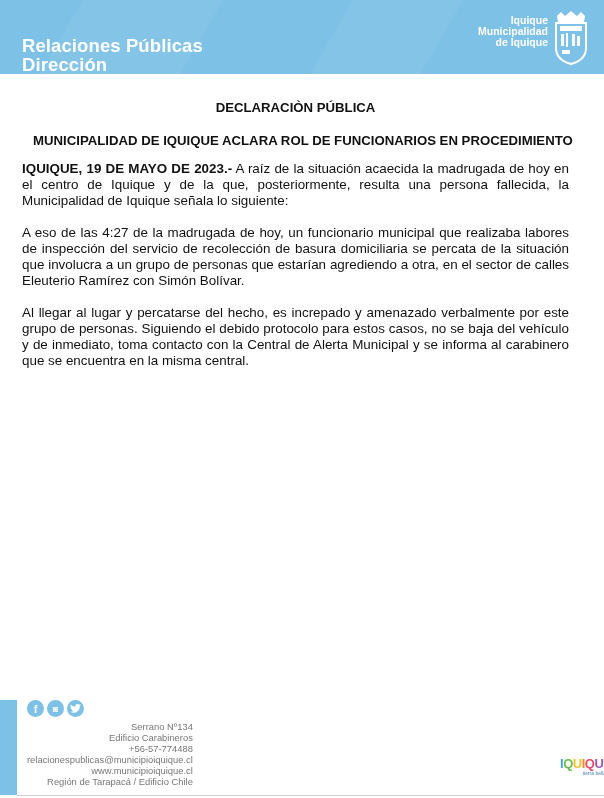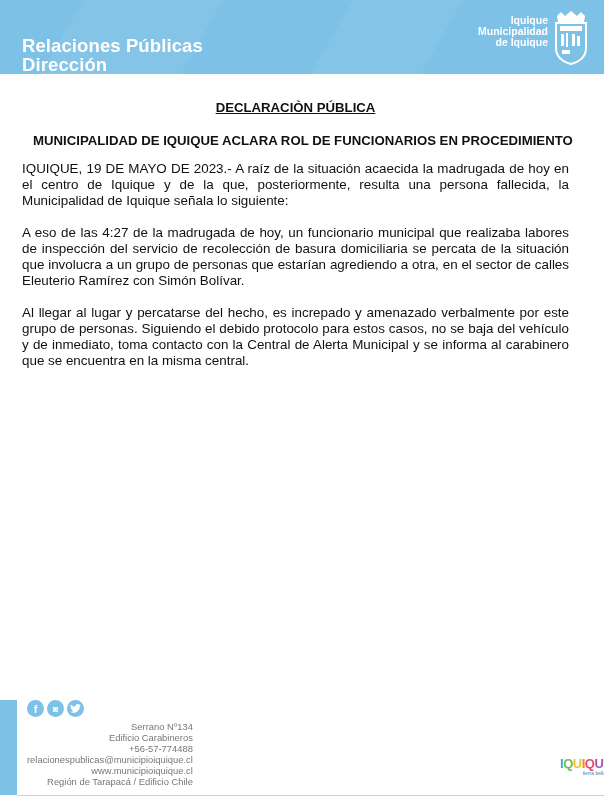--- a/index.html
+++ b/index.html
@@ -5,24 +5,24 @@
   html, body { margin:0; padding:0; }
   body { width:604px; height:798px; background:#ffffff; position:relative; overflow:hidden;
          font-family:"Liberation Sans", sans-serif; color:#111; }
   .header { position:absolute; left:0; top:0; width:604px; height:74px; background:#7ec1e6;
             overflow:hidden; }
   .header .facet { position:absolute; background:rgba(255,255,255,0.05); transform:skewX(-30deg); }
   .dept { position:absolute; left:22px; top:36px; color:#fff; font-weight:bold; font-size:18.5px; line-height:19px; letter-spacing:0.1px; }
   .muni { position:absolute; right:56px; top:15px; color:#fff; font-weight:bold; font-size:10.5px; line-height:11px; text-align:right; }
   .crest { position:absolute; left:554px; top:10px; width:34px; height:55px; }
   .doc { position:absolute; left:22px; top:100px; width:547px; font-size:13.4px; line-height:16px; }
-  .h1 { text-align:center; font-weight:bold; font-size:13.2px; margin:0 0 17px 0;text-decoration:underline; }
+  .h1 { text-align:center; font-weight:bold; font-size:13.2px; margin:0 0 17px 0; }
   .h2 { text-align:center; font-weight:bold; font-size:13.2px; margin:0 0 12px 11px; white-space:nowrap; }
   .p { margin:0 0 16px 0; text-align:justify; }
-  .p b { font-weight:normal; }
+  .p b { font-weight:bold; }
   .footer-stripe { position:absolute; left:0; top:700px; width:17px; height:95px; background:#7ec1e6; }
   .footer-line { position:absolute; left:17px; top:795px; width:587px; height:1px; background:#cfcfcf; }
   .social { position:absolute; left:27px; top:700px; display:flex; gap:3px; }
   .social .ic { width:17px; height:17px; border-radius:50%; background:#7ec1e6; color:#fff;
                 font-size:11px; font-weight:bold; display:flex; align-items:center; justify-content:center; }
   .contact { position:absolute; left:27px; top:721px; font-size:9.4px; line-height:11px; color:#777;text-align:right; }
   .brand { position:absolute; left:560px; top:757px; width:52px; }
   .brand .word { font-weight:bold; font-size:13px; letter-spacing:-0.5px; line-height:13px; }
   .brand .tag { font-size:5px; color:#4a7fb0; text-align:right; margin-right:6px; }
 </style>

